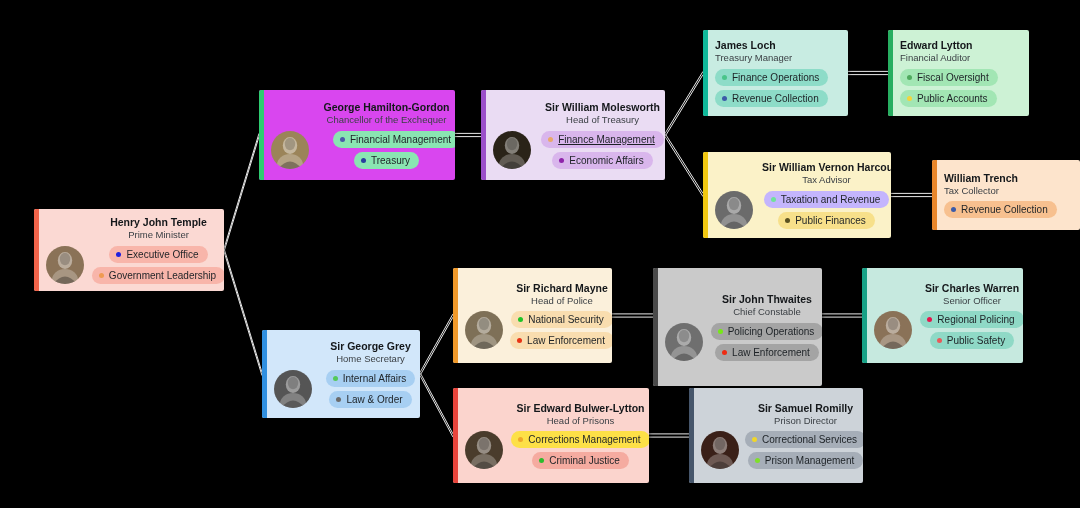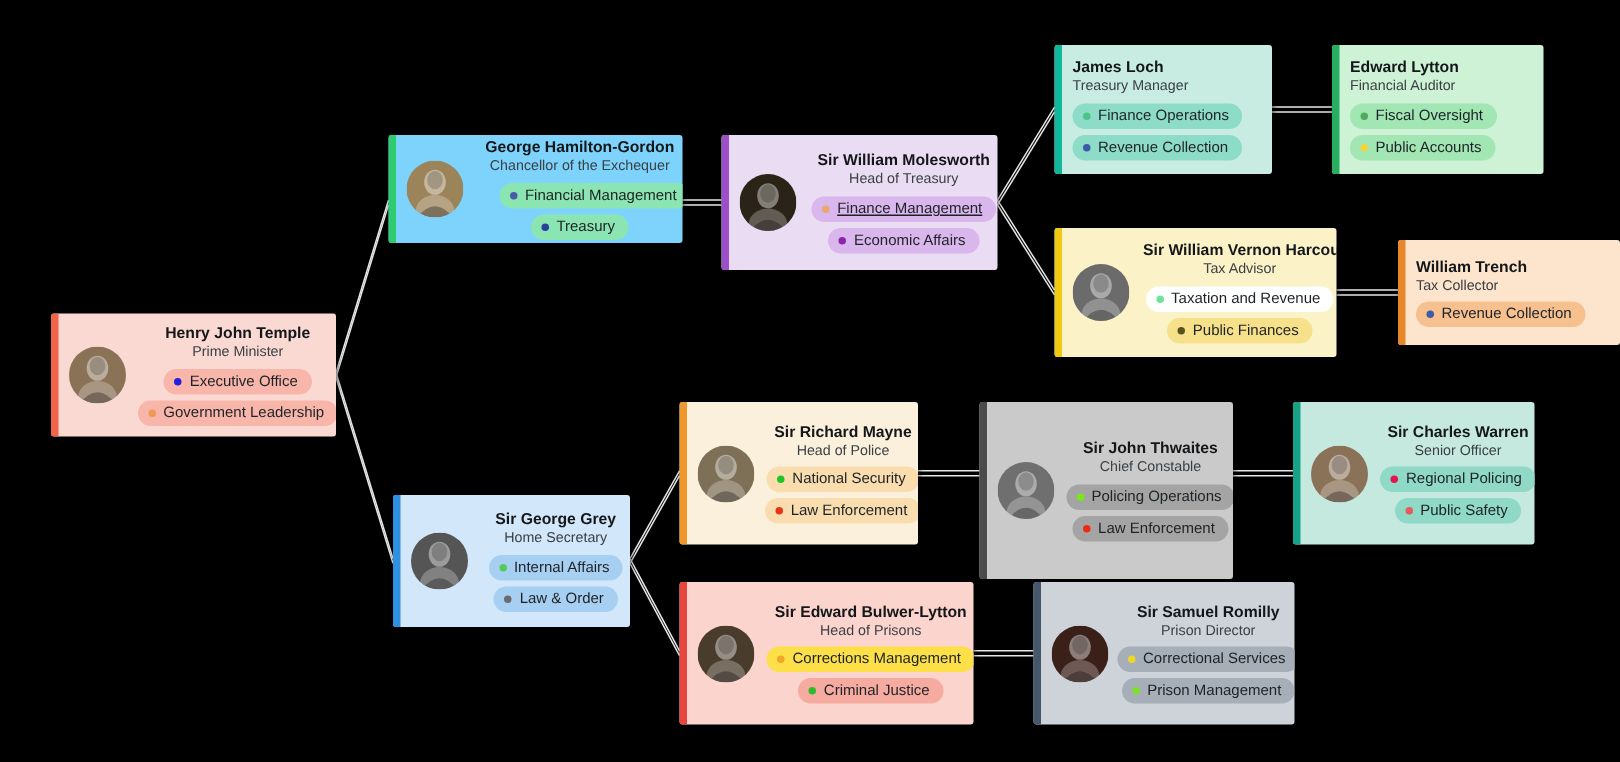--- a/index.html
+++ b/index.html
@@ -31,21 +31,21 @@
     overflow: hidden;
     box-shadow: 1px 1px 3px rgba(0,0,0,0.45);
   }
   .accent {
     position: absolute;
     left: 0; top: 0; bottom: 0;
     width: 5px;
   }
   .node-inner {
     display: flex;
-    align-items: center;
+    align-items: flex-end;
     width: 100%;
     padding-left: 12px;
     box-sizing: border-box;
   }
   .avatar {
     width: 38px;
     height: 38px;
     border-radius: 50%;
     flex: 0 0 38px;
     margin-right: 9px;
@@ -166,21 +166,21 @@
                 <span>Executive Office</span>
               </div>
               <div class="tag" style="background: rgb(248, 181, 170);">
                 <span class="dot" style="background: rgb(239, 154, 82);"></span>
                 <span>Government Leadership</span>
               </div>
             </div>
           </div>
         </div>
       </div>
-      <div class="node centered" style="left: 259px; top: 90px; width: 196px; height: 72px; background: #7dd3fc;">
+      <div class="node centered" style="left: 259px; top: 90px; width: 196px; height: 90px; background: #d946ef;">
         <div class="accent" style="background: rgb(46, 204, 113);"></div>
         <div class="node-inner">
           <div class="avatar">
             <svg viewBox="0 0 38 38" preserveAspectRatio="xMidYMid slice">
               <rect width="38" height="38" fill="#9b8459"></rect>
               <ellipse cx="19" cy="14.5" rx="7.2" ry="8.4" fill="rgba(255,255,255,0.42)"></ellipse>
               <ellipse cx="19" cy="34" rx="13" ry="11" fill="rgba(255,255,255,0.26)"></ellipse>
               <ellipse cx="19" cy="13" rx="5.2" ry="6.2" fill="rgba(0,0,0,0.18)"></ellipse>
               <path d="M7 38 Q19 23 31 38 Z" fill="rgba(0,0,0,0.3)"></path>
             </svg>
@@ -276,21 +276,21 @@
               <ellipse cx="19" cy="14.5" rx="7.2" ry="8.4" fill="rgba(255,255,255,0.42)"></ellipse>
               <ellipse cx="19" cy="34" rx="13" ry="11" fill="rgba(255,255,255,0.26)"></ellipse>
               <ellipse cx="19" cy="13" rx="5.2" ry="6.2" fill="rgba(0,0,0,0.18)"></ellipse>
               <path d="M7 38 Q19 23 31 38 Z" fill="rgba(0,0,0,0.3)"></path>
             </svg>
           </div>
           <div class="body">
             <div class="name">Sir William Vernon Harcourt</div>
             <div class="role">Tax Advisor</div>
             <div class="tags">
-              <div class="tag" style="background: #ffffff;">
+              <div class="tag" style="background: #c4b5fd;">
                 <span class="dot" style="background: rgb(111, 227, 154);"></span>
                 <span>Taxation and Revenue</span>
               </div>
               <div class="tag" style="background: rgb(247, 224, 138);">
                 <span class="dot" style="background: rgb(90, 81, 32);"></span>
                 <span>Public Finances</span>
               </div>
             </div>
           </div>
         </div>

